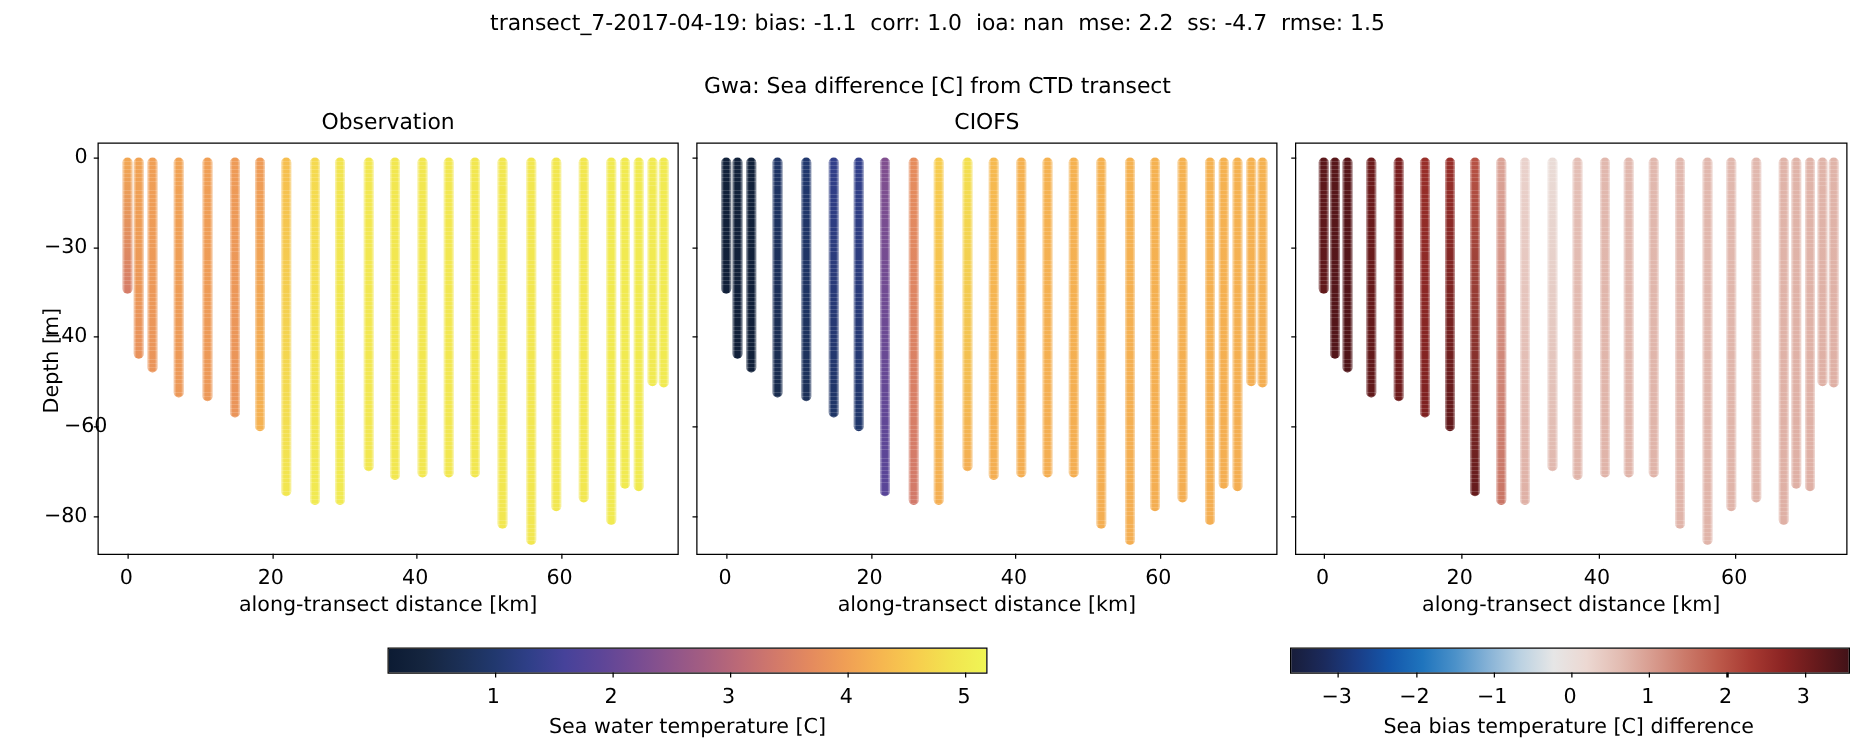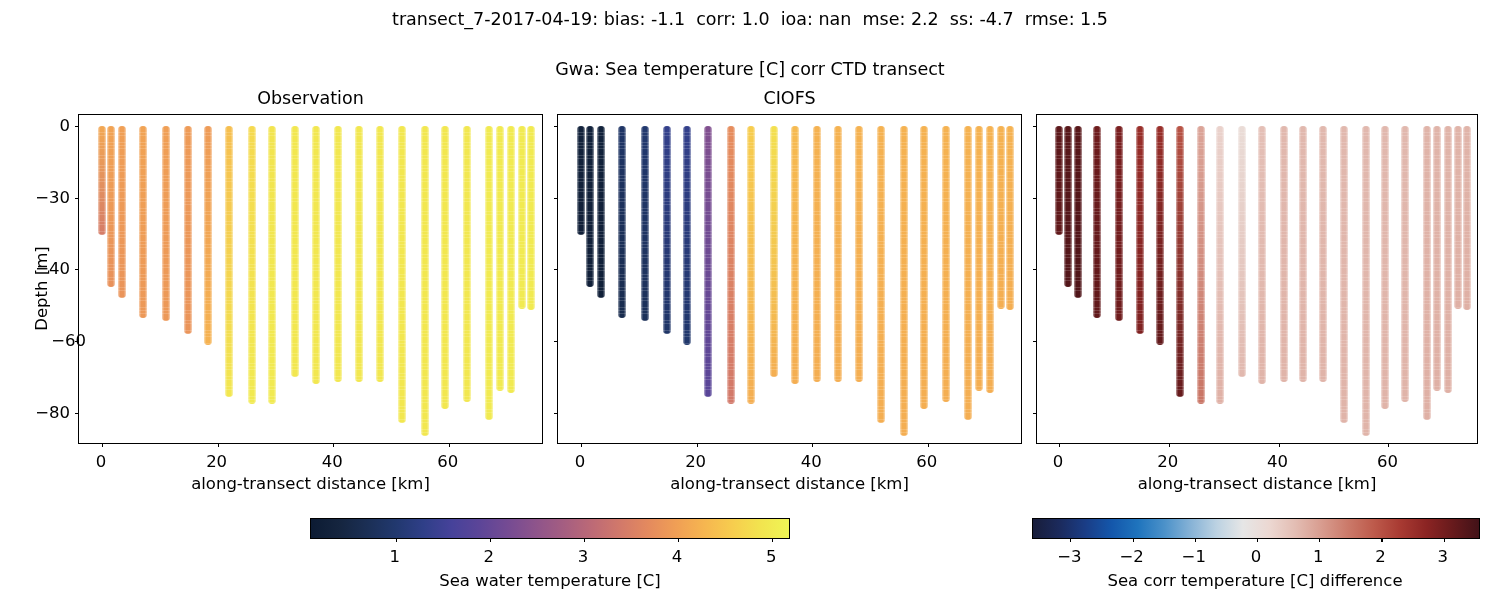--- a/index.html
+++ b/index.html
@@ -39,21 +39,21 @@
   .cbar-lbl{position:absolute;font-size:16.5px;transform:translateX(-50%);
             white-space:nowrap;color:#000;}
   .cbar-title{position:absolute;font-size:16.5px;text-align:center;color:#000;}
 </style>
 </head>
 <body>
 
 <div id="root">
 
   <div class="suptitle" style="top:7px;">transect_7-2017-04-19: bias: -1.1  corr: 1.0  ioa: nan  mse: 2.2  ss: -4.7  rmse: 1.5</div>
-  <div class="suptitle" style="top:57px;">Gwa: Sea temperature [C] corr CTD transect</div>
+  <div class="suptitle" style="top:57px;">Gwa: Sea difference [C] from CTD transect</div>
 
   <div class="ax-title" style="left:78px;width:465px;top:88px;">Observation</div>
   <div class="axes" id="ax0" style="left: 78px; top: 114px; width: 465px; height: 330px; overflow: visible;">
       <div class="tick-x" style="left: 23.1056px;"></div>
       <div class="tick-x" style="left: 138.634px;"></div>
       <div class="tick-x" style="left: 254.161px;"></div>
       <div class="tick-x" style="left: 369.689px;"></div>
       <div class="tick-y" style="top: 10.7609px;"></div>
       <div class="tick-y" style="top: 82.5px;"></div>
       <div class="tick-y" style="top: 154.239px;"></div>
@@ -395,21 +395,21 @@
 
   <div class="cbar" id="cb1" style="left: 1032px; top: 518px; width: 448px; height: 21px; background: linear-gradient(to right, rgb(24, 29, 58), rgb(27, 42, 92), rgb(26, 61, 134), rgb(20, 87, 171), rgb(31, 116, 189), rgb(75, 145, 201), rgb(134, 178, 214), rgb(188, 210, 226), rgb(230, 230, 230), rgb(236, 216, 210), rgb(227, 189, 179), rgb(216, 156, 143), rgb(203, 122, 106), rgb(189, 90, 75), rgb(168, 58, 50), rgb(139, 36, 35), rgb(103, 26, 28), rgb(66, 18, 24));">
       <div class="cbar-tick" style="left: 37.3333px;"></div>
       <div class="cbar-tick" style="left: 99.5556px;"></div>
       <div class="cbar-tick" style="left: 161.778px;"></div>
       <div class="cbar-tick" style="left: 224px;"></div>
       <div class="cbar-tick" style="left: 286.222px;"></div>
       <div class="cbar-tick" style="left: 348.444px;"></div>
       <div class="cbar-tick" style="left: 410.667px;"></div>
     </div>
-  <div class="cbar-title" style="left:1010px;width:490px;top:571px;">Sea corr temperature [C] difference</div>
+  <div class="cbar-title" style="left:1010px;width:490px;top:571px;">Sea bias temperature [C] difference</div>
 
 <div class="cbar-lbl" style="left: 394.706px; top: 547px;">1</div>
     <div class="cbar-lbl" style="left: 488.824px; top: 547px;">2</div>
     <div class="cbar-lbl" style="left: 582.941px; top: 547px;">3</div>
     <div class="cbar-lbl" style="left: 677.059px; top: 547px;">4</div>
     <div class="cbar-lbl" style="left: 771.176px; top: 547px;">5</div>
     <div class="cbar-lbl" style="left: 1069.33px; top: 547px;">−3</div>
     <div class="cbar-lbl" style="left: 1131.56px; top: 547px;">−2</div>
     <div class="cbar-lbl" style="left: 1193.78px; top: 547px;">−1</div>
     <div class="cbar-lbl" style="left: 1256px; top: 547px;">0</div>

